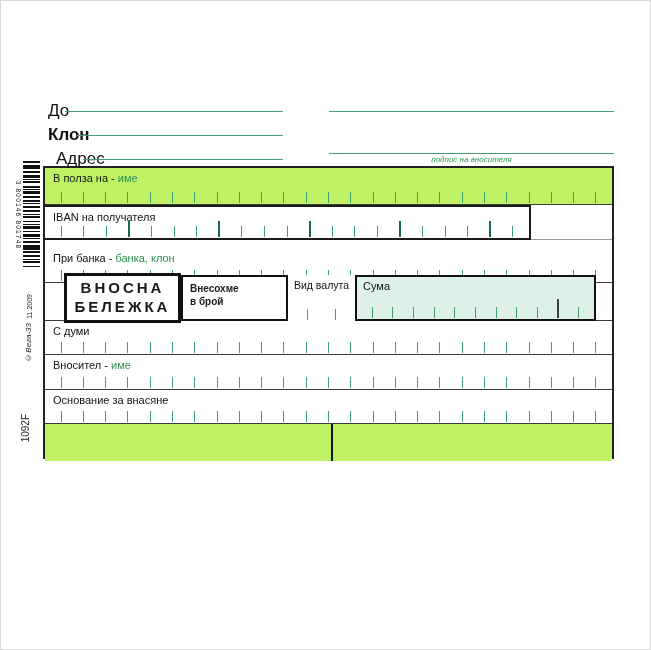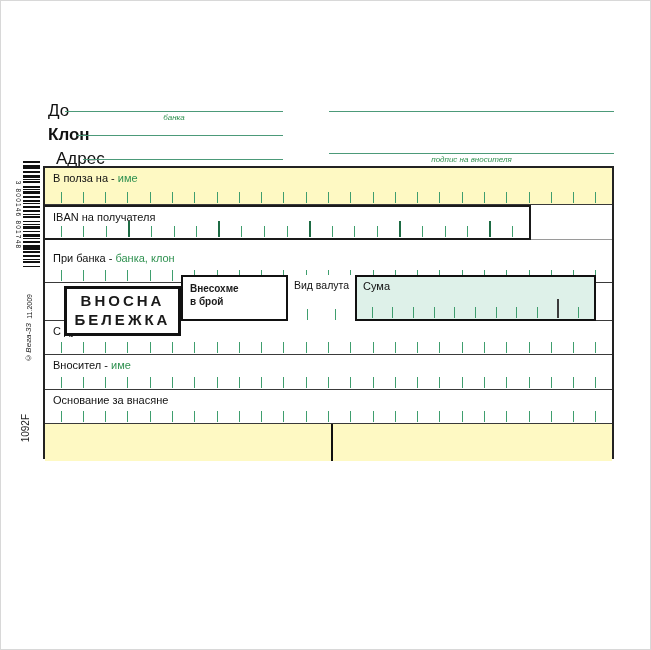--- a/index.html
+++ b/index.html
@@ -25,33 +25,33 @@
   .v-date { left:25px; top:293px; font-size:7px; }
   .v-pub  { left:23px; top:322px; font-size:8px; font-style:italic; }
   .v-code { left:19px; top:413px; font-size:10px; }
 
   
   .form { position:absolute; left:42px; top:165px; width:571px; height:293px;
           border:2px solid #222; border-bottom-width:3px; background:#fff; }
   .row { position:absolute; left:0; right:0; }
   .row-label { position:absolute; left:8px; top:4px; font-size:11px; color:#111; white-space:nowrap; }
   .green { color:#2f9150; }
-  .teal-bg { background:#fef9c3; }
+  .teal-bg { background:#bef264; }
   .sep-b { border-bottom:1px solid #3a3a3a; }
 
   .ticks { position:absolute; left:5px; right:5px; bottom:1px; height:18px; display:flex; align-items:flex-end; }
   .tcell { flex:1; display:flex; justify-content:center; align-items:flex-end; height:100%; }
   .tick  { width:1px; height:11px; background:#3f9e6e; }
   .tick.long { width:2px; height:16px; background:#1e6b44; }
   .tick.dark { width:2px; height:19px; background:#3c3c3c; }
 
   .iban-box { position:absolute; left:0; top:37px; width:486px; height:35px; border:2px solid #1a1a1a; border-left:none; background:#fff; z-index:2; }
   .iban-rest { position:absolute; left:486px; right:0; top:37px; height:35px; border-bottom:1px solid #9a9a9a; background:#fff; }
 
-  .vnosna-box { position:absolute; left:19px; top:118px; width:117px; height:50px; border:3px solid #111;
+  .vnosna-box { position:absolute; left:19px; top:105px; width:117px; height:50px; border:3px solid #111;
                 background:#fff; z-index:4; display:flex; flex-direction:column; justify-content:center; align-items:center; }
   .vnosna-box .t { font-size:15px; font-weight:bold; letter-spacing:3px; line-height:1.25; }
   .vnesohme-box { position:absolute; left:136px; top:107px; width:107px; height:46px; border:2px solid #111; background:#fff; z-index:3; padding:5px 0 0 7px; }
   .vnesohme-box .t { font-size:10px; font-weight:bold; line-height:1.3; }
   .currency-cell { position:absolute; left:243px; top:107px; width:67px; height:46px; background:#fff; z-index:2; }
   .currency-cell .row-label { left:0; right:0; text-align:center; font-size:10.5px; }
   .amount-box { position:absolute; left:310px; top:107px; width:241px; height:46px; border:2px solid #111; background:#def1e9; z-index:3; }
 
   .bottom-divider { position:absolute; left:286px; top:256px; width:2px; height:37px; background:#111; }
 </style>
@@ -65,21 +65,20 @@
       <div class="bars"></div>
       <div class="bdigits">3 800146 801748</div>
     </div>
   </div>
   <div class="vtext v-date">11.2009</div>
   <div class="vtext v-pub">©Вега-33</div>
   <div class="vtext v-code">1092F</div>
 
   <div class="hlabel" style="left:47px; top:100px;">До</div>
   <div class="rule" style="left:64px; top:110px; width:218px;"></div>
-  <div class="hint" style="left:64px; top:112px; width:218px;">банка</div>
 
   <div class="hlabel" style="left:47px; top:124px;font-weight:bold;">Клон</div>
   <div class="rule" style="left:76px; top:134px; width:206px;"></div>
 
   <div class="hlabel" style="left:55px; top:148px;">Адрес</div>
   <div class="rule" style="left:82px; top:158px; width:200px;"></div>
 
   <div class="rule" style="left:328px; top:110px; width:285px;"></div>
 
   <div class="rule" style="left:328px; top:152px; width:285px;"></div>

